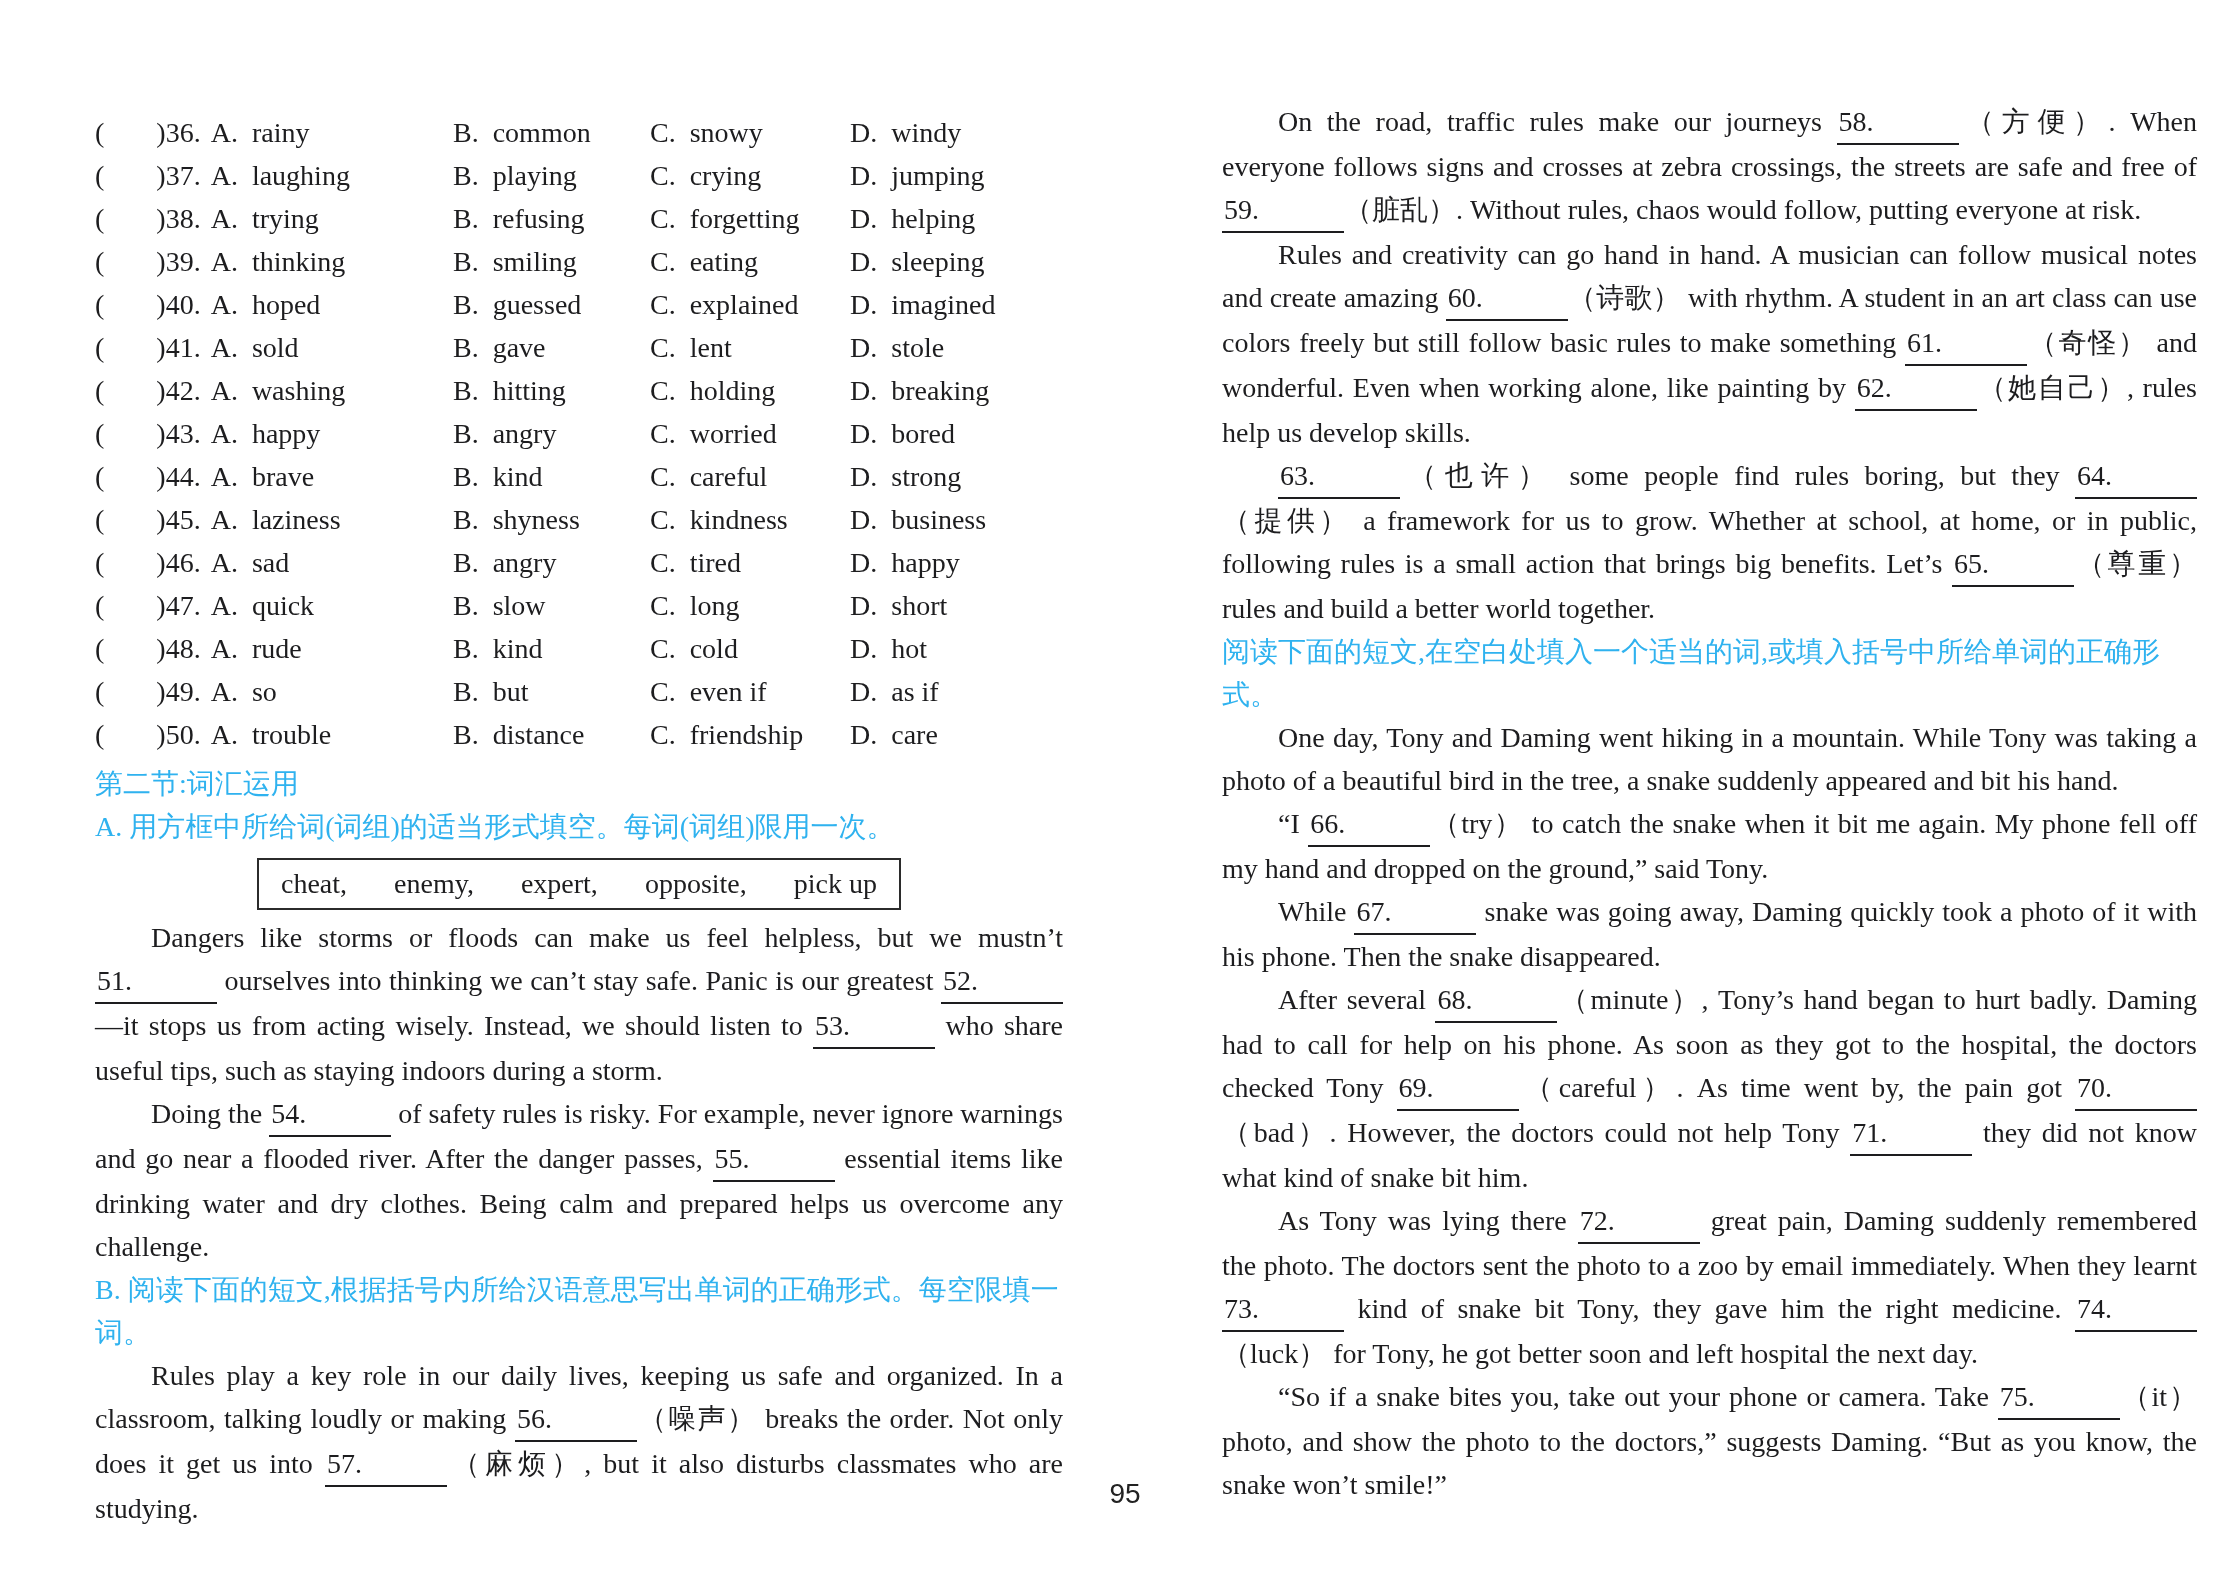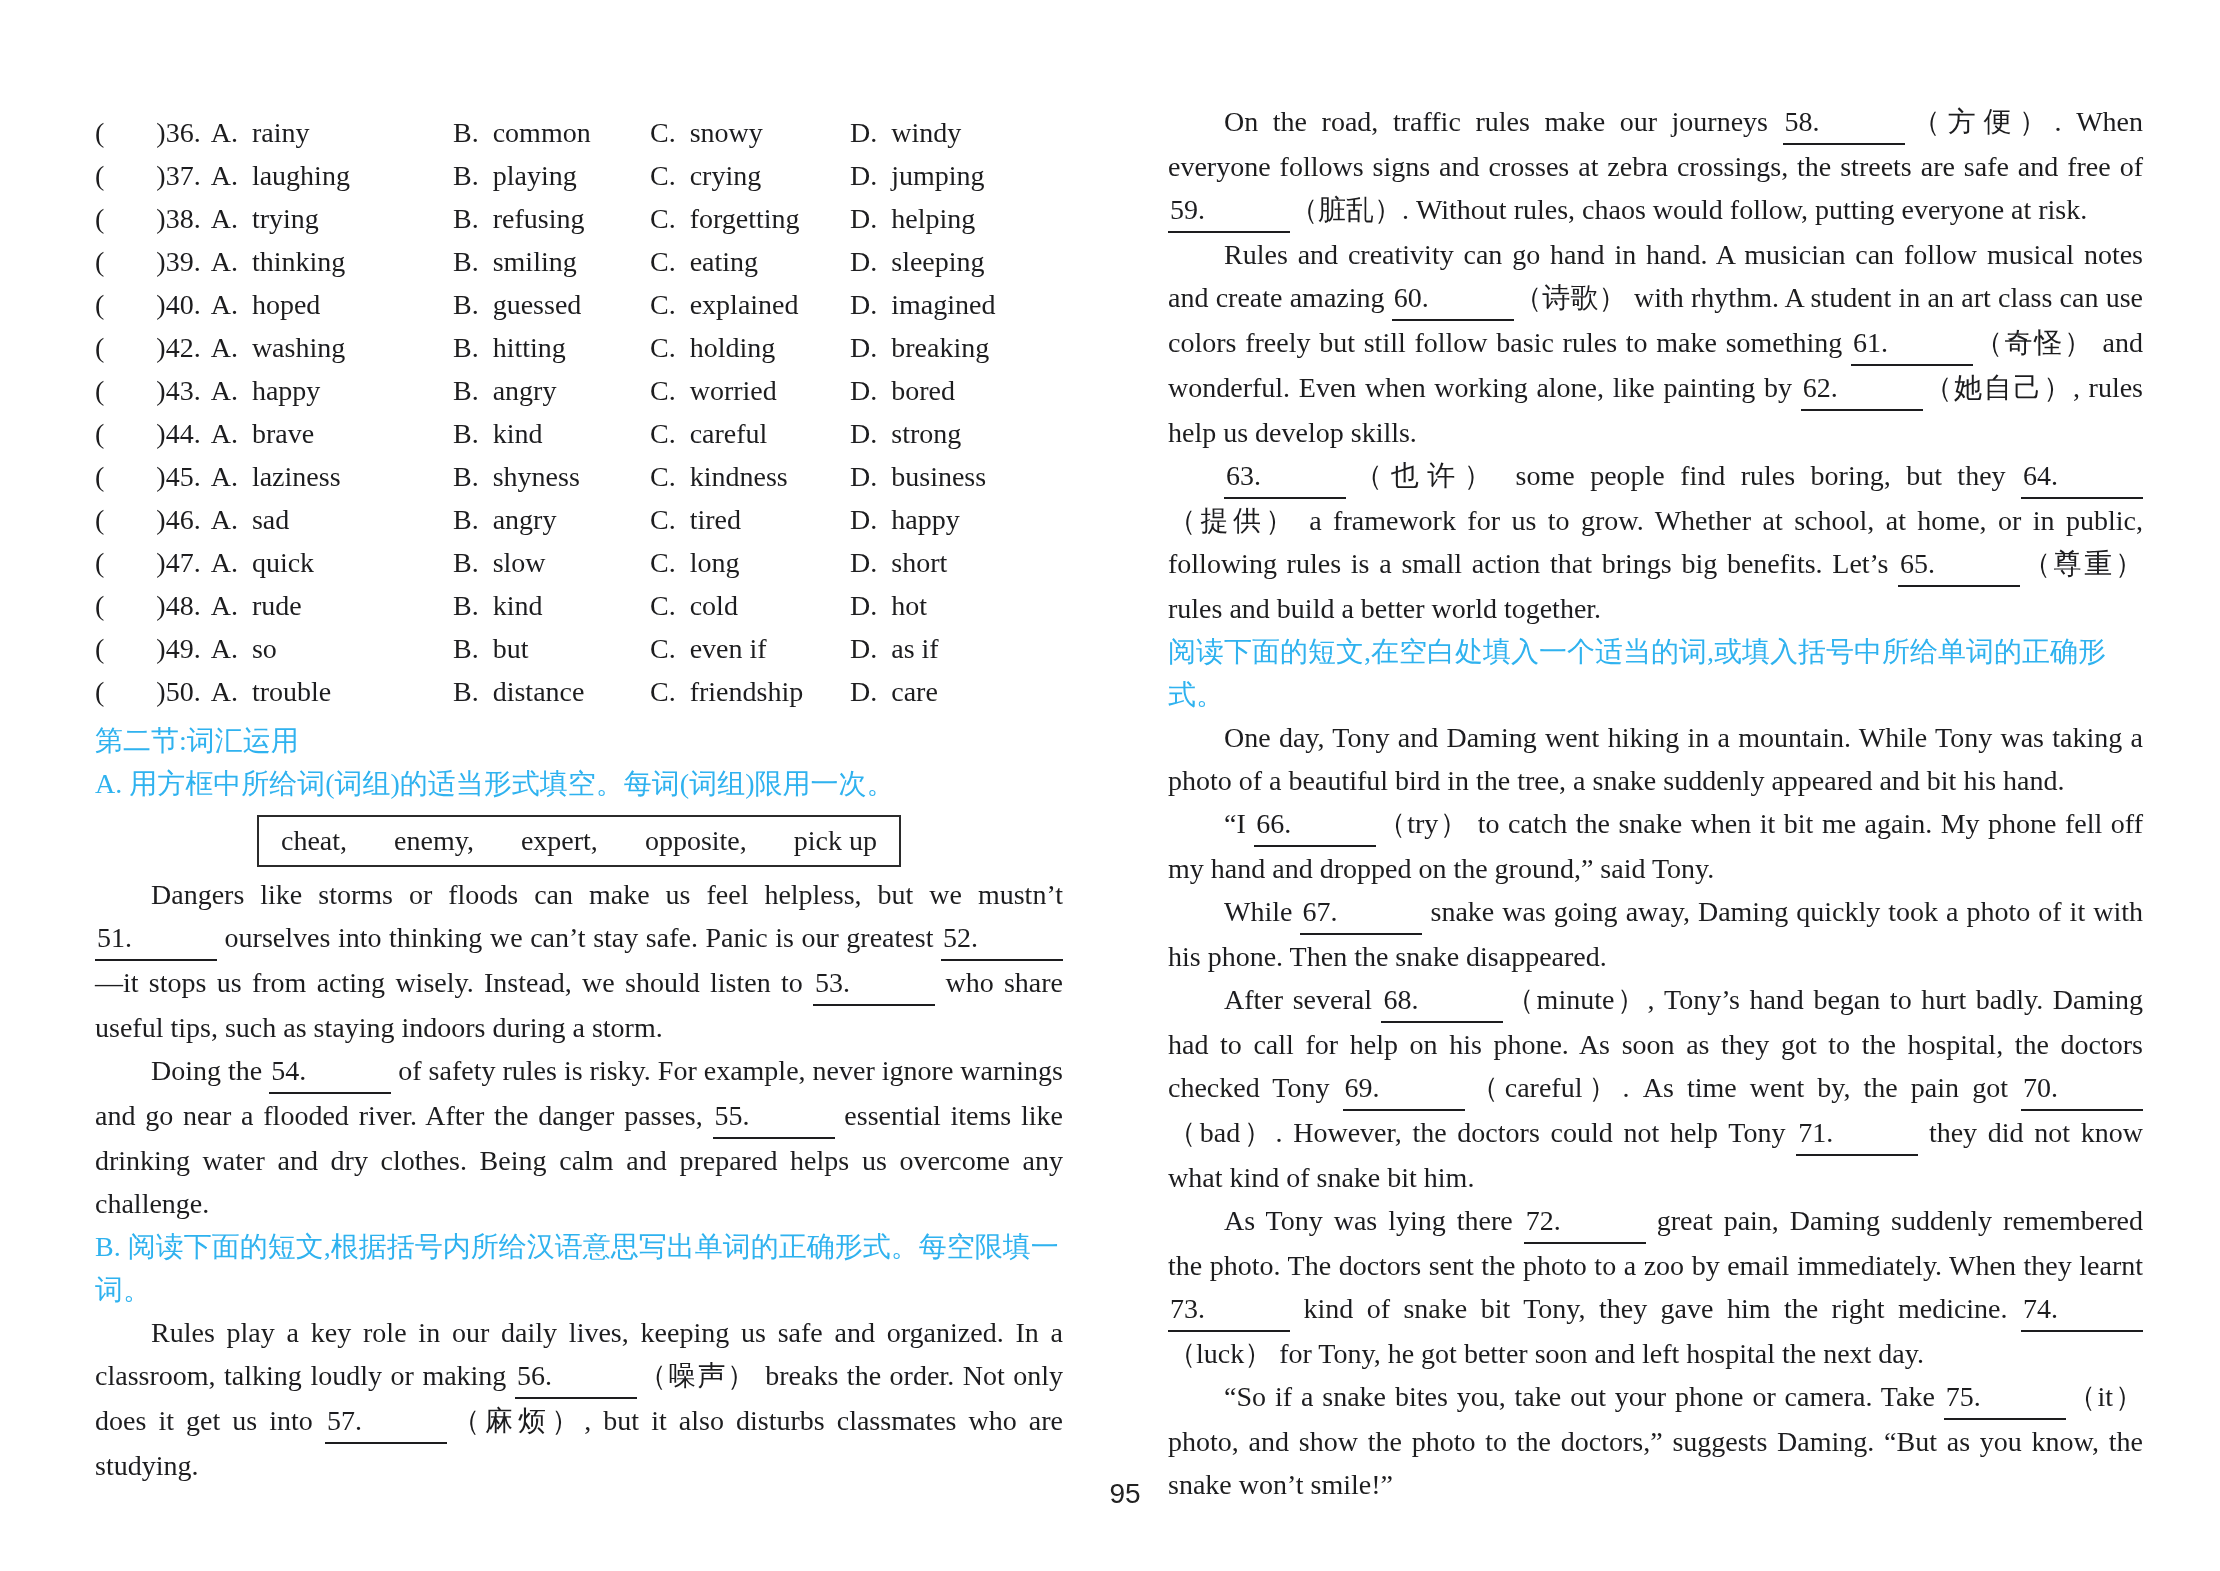--- a/index.html
+++ b/index.html
@@ -6,21 +6,21 @@
   .page{
     position:relative;
     width:2220px;height:1571px;
     background:#ffffff;
     font-family:"Liberation Serif","DejaVu Serif",serif;
     color:#1d1d1f;
     overflow:hidden;
   }
   .col{position:absolute;top:100px;}
   .col-left{left:95px;width:968px;margin-top:11px;}
-  .col-right{left:1168px;width:975px;}
+  .col-right{left:1222px;width:975px;}
 
   
   .mcq-row{
     display:grid;
     grid-template-columns:358px 197px 200px auto;
     height:43px;line-height:43px;
     font-size:28px;white-space:nowrap;
   }
   .mcq-cell{overflow:visible;}
   .paren{letter-spacing:0;}
@@ -98,20 +98,26 @@
           <div class="mcq-cell"><span class="paren">(</span><span class="pgap"></span><span class="qnum">)39.</span><span class="olabel">A.</span><span>thinking</span></div>
           <div class="mcq-cell"><span class="olabel">B.</span><span>smiling</span></div>
           <div class="mcq-cell"><span class="olabel">C.</span><span>eating</span></div>
           <div class="mcq-cell"><span class="olabel">D.</span><span>sleeping</span></div>
         </div>
         <div class="mcq-row">
           <div class="mcq-cell"><span class="paren">(</span><span class="pgap"></span><span class="qnum">)40.</span><span class="olabel">A.</span><span>hoped</span></div>
           <div class="mcq-cell"><span class="olabel">B.</span><span>guessed</span></div>
           <div class="mcq-cell"><span class="olabel">C.</span><span>explained</span></div>
           <div class="mcq-cell"><span class="olabel">D.</span><span>imagined</span></div>
+        </div>
+        <div class="mcq-row">
+          <div class="mcq-cell"><span class="paren">(</span><span class="pgap"></span><span class="qnum">)41.</span><span class="olabel">A.</span><span>sold</span></div>
+          <div class="mcq-cell"><span class="olabel">B.</span><span>gave</span></div>
+          <div class="mcq-cell"><span class="olabel">C.</span><span>lent</span></div>
+          <div class="mcq-cell"><span class="olabel">D.</span><span>stole</span></div>
         </div>
         <div class="mcq-row">
           <div class="mcq-cell"><span class="paren">(</span><span class="pgap"></span><span class="qnum">)42.</span><span class="olabel">A.</span><span>washing</span></div>
           <div class="mcq-cell"><span class="olabel">B.</span><span>hitting</span></div>
           <div class="mcq-cell"><span class="olabel">C.</span><span>holding</span></div>
           <div class="mcq-cell"><span class="olabel">D.</span><span>breaking</span></div>
         </div>
         <div class="mcq-row">
           <div class="mcq-cell"><span class="paren">(</span><span class="pgap"></span><span class="qnum">)43.</span><span class="olabel">A.</span><span>happy</span></div>
           <div class="mcq-cell"><span class="olabel">B.</span><span>angry</span></div>

